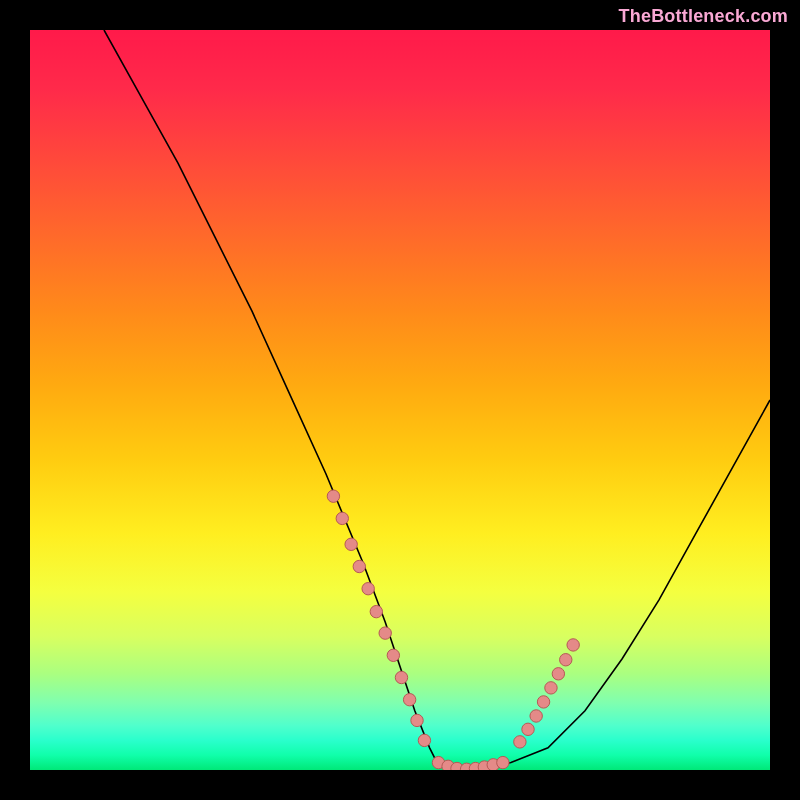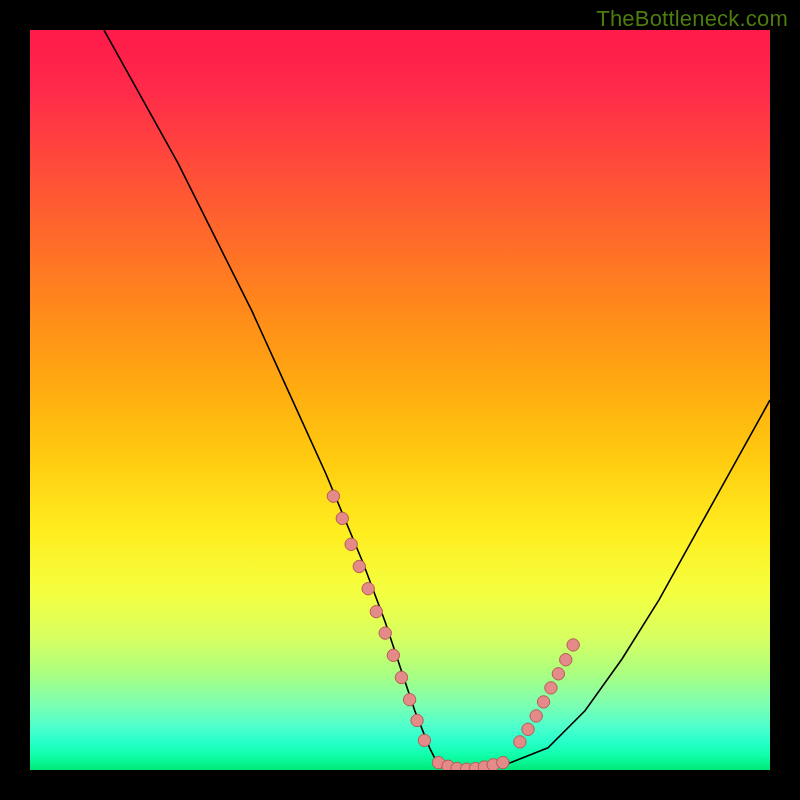--- a/index.html
+++ b/index.html
@@ -39,23 +39,23 @@
     position: absolute;
     left: 0; top: 0;
     width: 100%;
     height: 100%;
   }
   .watermark {
     position: absolute;
     top: 6px;
     right: 12px;
     font-family: Arial, Helvetica, sans-serif;
-    font-size: 22px;
-    font-weight: 400;
-    color: #4d7c0f;
+    font-size: 18px;
+    font-weight: 700;
+    color: #f9a8d4;
     letter-spacing: 0.2px;
   }
 </style>
 </head>
 <body>
 <div class="canvas">
   <div class="plot">
     <svg id="chart-svg" viewBox="0 0 740 740" preserveAspectRatio="none">
       <path id="curve" fill="none" stroke="#000000" stroke-width="1.6" d="M74.00 0.00 L111.00 66.60 L148.00 133.20 L185.00 207.20 L222.00 281.20 L259.00 362.60 L296.00 444.00 L333.00 532.80 L355.20 592.00 L370.00 636.40 L384.80 680.80 L399.60 717.80 L407.00 732.60 L429.20 740.00 L444.00 740.00 L458.80 736.30 L481.00 732.60 L518.00 717.80 L555.00 680.80 L592.00 629.00 L629.00 569.80 L666.00 503.20 L703.00 436.60 L740.00 370.00"></path>
       <g id="dots">

